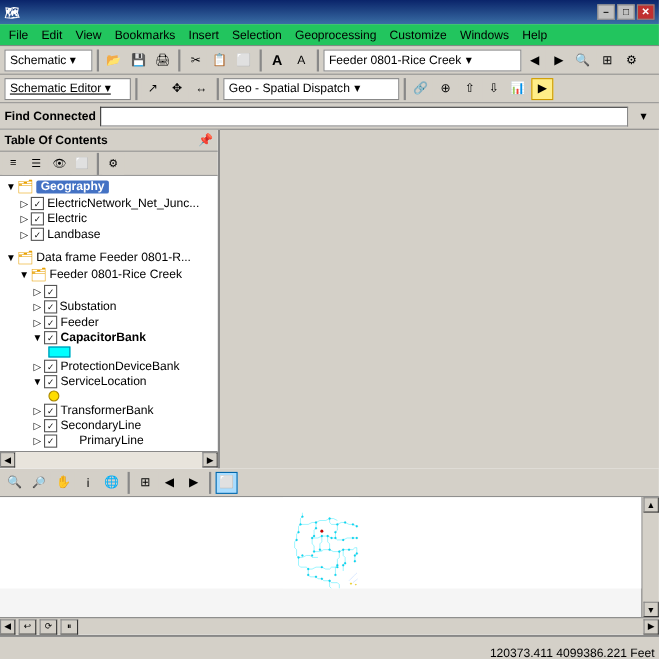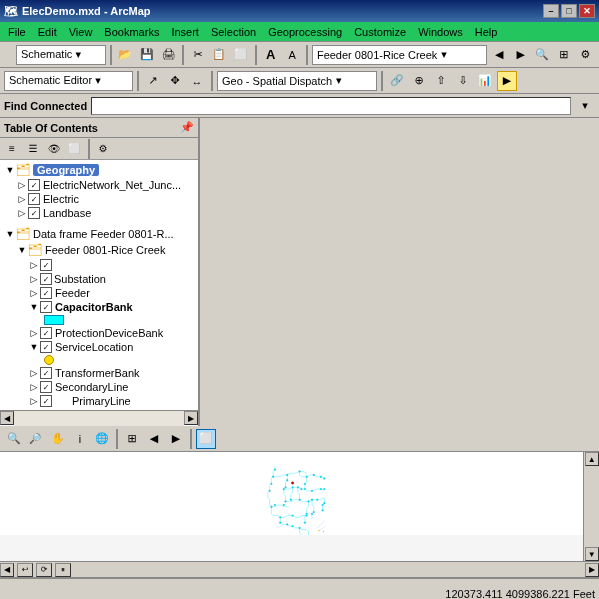--- a/index.html
+++ b/index.html
@@ -270,21 +270,20 @@
       font-size: 8px;
       flex-shrink: 0;
     }
   </style>
 </head>
 <body>
 
 <div class="title-bar">
   <div class="title-bar-left">
     <span>🗺</span>
-    <span>ElecDemo.mxd - ArcMap</span>
   </div>
   <div class="title-bar-buttons">
     <div class="tb-btn">–</div>
     <div class="tb-btn">□</div>
     <div class="tb-btn" style="background:#c03030; color:white">✕</div>
   </div>
 </div>
 
 <div class="menu-bar">
   <span class="menu-item">File</span>
@@ -293,21 +292,21 @@
   <span class="menu-item">Bookmarks</span>
   <span class="menu-item">Insert</span>
   <span class="menu-item">Selection</span>
   <span class="menu-item">Geoprocessing</span>
   <span class="menu-item">Customize</span>
   <span class="menu-item">Windows</span>
   <span class="menu-item">Help</span>
 </div>
 
 <div class="toolbar">
-  <div class="tb-dropdown" style="width:92px;margin-left:12px;">
+  <div class="tb-dropdown" style="width:80px;">
     <span>Schematic ▾</span>
   </div>
   <div class="tb-separator"></div>
   <div class="tb-icon">📂</div>
   <div class="tb-icon">💾</div>
   <div class="tb-icon">🖨</div>
   <div class="tb-separator"></div>
   <div class="tb-icon">✂</div>
   <div class="tb-icon">📋</div>
   <div class="tb-icon">⬜</div>
@@ -320,21 +319,21 @@
     <span>▾</span>
   </div>
   <div class="tb-icon">◀</div>
   <div class="tb-icon">▶</div>
   <div class="tb-icon">🔍</div>
   <div class="tb-icon">⊞</div>
   <div class="tb-icon">⚙</div>
 </div>
 
 <div class="toolbar2">
-  <div class="tb-dropdown" style="width:129px;">
+  <div class="tb-dropdown" style="width:115px;text-decoration:underline;">
     <span>Schematic Editor ▾</span>
   </div>
   <div class="tb-separator"></div>
   <div class="tb-icon">↗</div>
   <div class="tb-icon">✥</div>
   <div class="tb-icon">↔</div>
   <div class="tb-separator"></div>
   <div class="tb-dropdown" style="width:160px;">
     <span>Geo - Spatial Dispatch</span>
     <span>▾</span>

